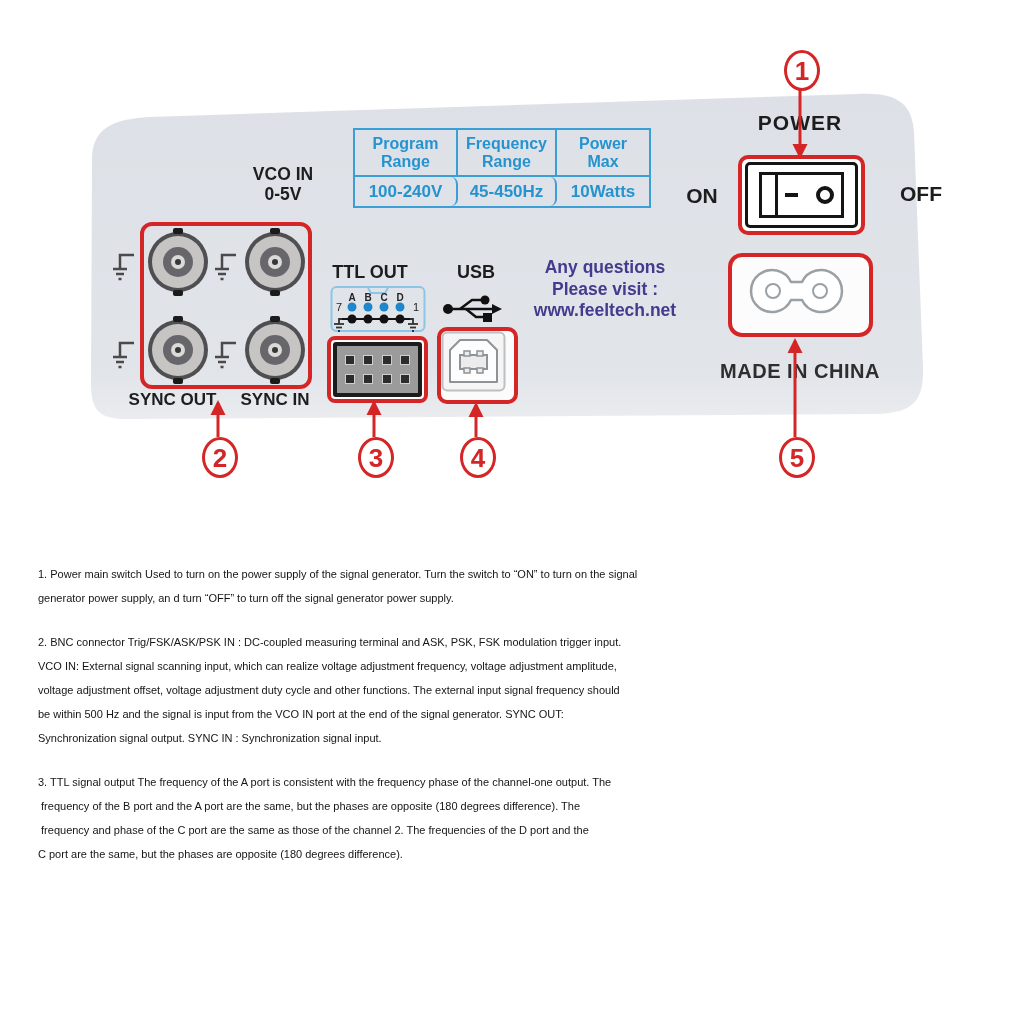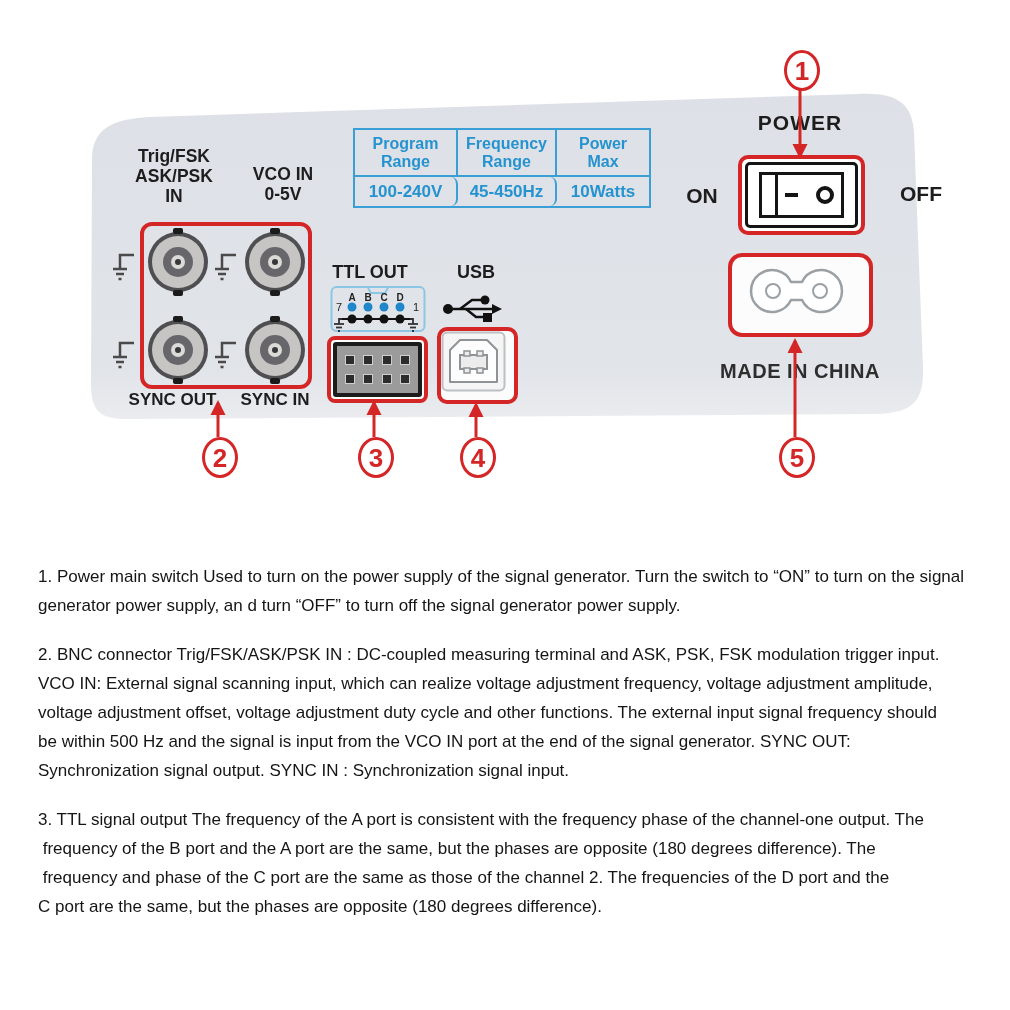--- a/index.html
+++ b/index.html
@@ -50,54 +50,54 @@
   .bnc .lug-b{bottom:-4px;}
   .bnc1{left:148px;top:232px;} .bnc2{left:245px;top:232px;}
   .bnc3{left:148px;top:320px;} .bnc4{left:245px;top:320px;}
   
   .ttl-conn{position:absolute;inset:2px;background:#9b9b9b;border:4px solid #1c1c1c;border-radius:3px;display:flex;flex-direction:column;justify-content:space-evenly;}
   .ttl-row{display:flex;justify-content:space-evenly;}
   .pin{width:8px;height:8px;background:#2c2c2c;border:1px solid #cfcfcf;}
   
   .callout{position:absolute;width:30px;height:35px;border:3px solid #d42626;border-radius:50%;color:#d42626;font-weight:bold;font-size:26px;display:flex;align-items:center;justify-content:center;line-height:1;background:transparent;}
   
-  .notes{position:absolute;left:38px;top:562px;width:966px;color:#151515;font-size:17px;line-height:29px;}
+  .notes{position:absolute;left:38px;top:562px;width:966px;color:#151515;font-size:11px;line-height:24px;}
   .note{white-space:pre;margin:0 0 20px 0;}
   svg{display:block;}
   .overlay{pointer-events:none;}
 </style>
 </head>
 <body>
 
 <div class="stage">
 
   <svg class="abs" style="left:0;top:0;" width="1010" height="470" viewBox="0 0 1010 470">
     <defs>
       <linearGradient id="panelg" x1="0" y1="0" x2="0" y2="1">
         <stop offset="0" stop-color="#dde0e6"></stop>
         <stop offset="0.85" stop-color="#e1e4e9"></stop>
         <stop offset="1" stop-color="#eaecef"></stop>
       </linearGradient>
     </defs>
     <path d="M 150,117 L 858,94 C 898,92 912,104 914,132 L 923,368 C 924,404 910,413 876,414 L 132,419 C 100,420 91,412 91,384 L 92,160 C 92,130 110,119 150,117 Z" fill="url(#panelg)"></path>
   </svg>
 
-  <div class="plabel lbl-trig">Trig/FSK
-ASK/PSK
-IN</div>
   <div class="plabel lbl-vco">VCO IN
 0-5V</div>
   <div class="plabel lbl-ttl">TTL OUT</div>
   <div class="plabel lbl-usb">USB</div>
   <div class="plabel lbl-power">POWER</div>
   <div class="plabel lbl-on">ON</div>
   <div class="plabel lbl-off">OFF</div>
   <div class="plabel lbl-syncout">SYNC OUT</div>
   <div class="plabel lbl-syncin">SYNC IN</div>
   <div class="plabel lbl-made">MADE IN CHINA</div>
+  <div class="plabel lbl-web">Any questions
+Please visit :
+www.feeltech.net</div>
 
   <div class="spec">
     <div class="cell">Program
 Range</div>
     <div class="cell">Frequency
 Range</div>
     <div class="cell">Power
 Max</div>
     <div class="cell val">100-240V</div>
     <div class="cell val">45-450Hz</div>

